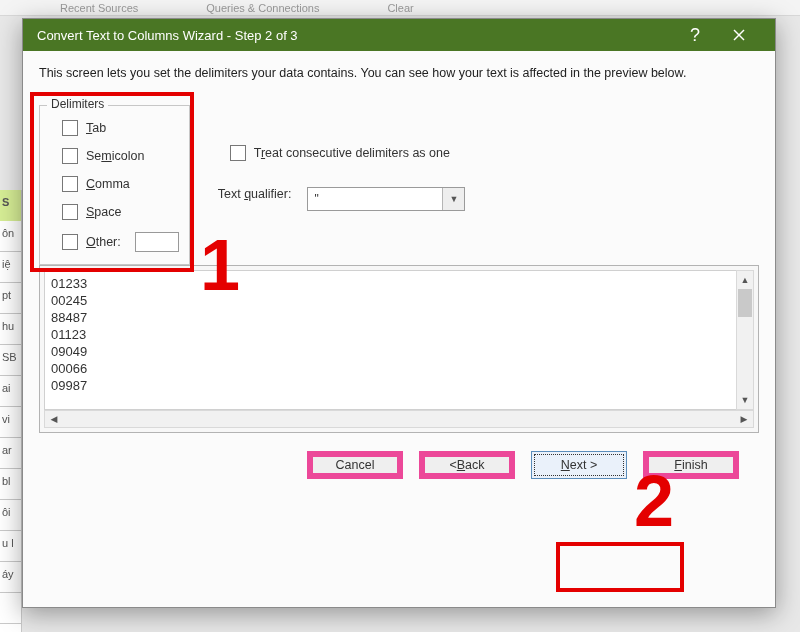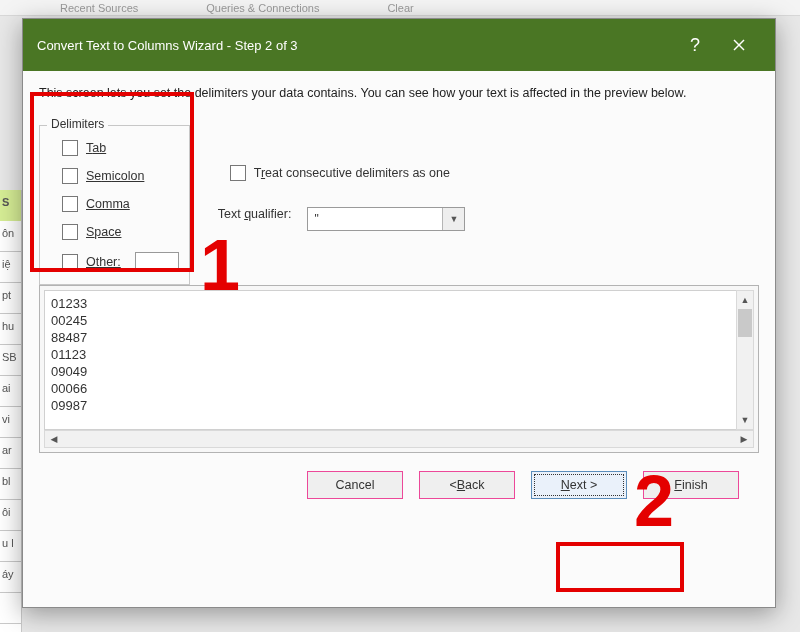--- a/index.html
+++ b/index.html
@@ -13,32 +13,32 @@
   .bg-cells { position: absolute; left: 0; top: 190px; width: 22px; bottom: 0;
               background: repeating-linear-gradient(to bottom,
                  #fff 0, #fff 30px, #c9c9c9 30px, #c9c9c9 31px);
               border-right:1px solid #c9c9c9; }
   .bg-cells div { height:31px; font-size:11px; padding:6px 2px 0 2px; white-space:nowrap; overflow:hidden; color:#555;}
   .bg-cells .hdr { background:#d6ed95; font-weight:bold; }
 
   .dialog { position: absolute; left: 22px; top: 18px; width: 754px; height: 590px;
             background: #fbfbfb; border: 1px solid #8a8a8a;
             box-shadow: 0 6px 24px rgba(0,0,0,.35); }
-  .titlebar { height: 52px; background: #4a7624; color: #fff; display:flex;
+  .titlebar { height: 32px; background: #4a7624; color: #fff; display:flex;
               align-items:center; padding: 0 14px; font-size: 13px; }
   .titlebar .title { flex:1; }
   .titlebar .tb-btn { width: 44px; height:36px; display:flex; align-items:center; justify-content:center; cursor:pointer; }
   .titlebar .help { font-size:18px; font-weight:300; }
   .titlebar .close svg { width:12px; height:12px; stroke:#fff; stroke-width:1.4; }
 
   .content { padding: 14px 16px 0 16px; color:#333; }
   .desc { font-size:12.5px; line-height:1.4; margin-bottom:14px; color:#222; }
 
   .upper-row { display:flex; align-items:flex-start; gap:28px; }
-  .delim-group { border:1px solid #c7c7c7; width:148px; padding:2px 10px 12px 10px; position:relative; margin-top:8px;text-decoration:underline; }
+  .delim-group { border:1px solid #c7c7c7; width:148px; padding:2px 10px 12px 10px; position:relative; margin-top:8px; }
   .delim-group .legend { font-size:12px; position:absolute; top:-9px; left:7px; background:#fbfbfb; padding:0 4px; color:#333;}
   .chk-row { display:flex; align-items:center; gap:8px; margin-top:12px; font-size:12.5px; cursor:pointer;margin-left:12px; }
   .chk { width:16px; height:16px; border:1px solid #777; background:#fff; }
   .chk-row .lbl .mn { text-decoration:underline; }
   .other-input { width:44px; height:20px; border:1px solid #999; margin-left:6px; font-size:12px; padding:2px;}
 
   .right-opts { padding-top:36px; }
   .qual-row { display:flex; align-items:flex-start; gap:16px; margin-top:26px; font-size:12.5px;}
   .qual-select { position:relative; width:158px; height:24px; border:1px solid #9a9a9a;
                  background:#fff; display:flex; align-items:center;}
@@ -58,21 +58,21 @@
              border:1px solid #d9d9d9; display:flex; flex-direction:column; }
   .vscroll .up,.vscroll .dn { height:18px; display:flex; align-items:center; justify-content:center; font-size:9px; color:#555; cursor:pointer;}
   .vscroll .track { flex:1; position:relative; }
   .vscroll .thumb { position:absolute; left:1px; right:1px; top:0; height:28px; background:#c9c9c9;}
   .hscroll { height:18px; margin:0 4px 4px 4px; background:#f1f1f1;
              border:1px solid #d9d9d9; display:flex; }
   .hscroll .lf,.hscroll .rt { width:18px; display:flex; align-items:center; justify-content:center; font-size:9px; color:#555; cursor:pointer;}
   .hscroll .track { flex:1; }
 
   .footer { display:flex; justify-content:flex-end; gap:16px; padding:18px 20px; }
-  .btn { min-width:96px; height:28px; border:1px solid #ec4899; background:#efefef;
+  .btn { min-width:96px; height:28px; border:6px solid #ec4899; background:#efefef;
          font-size:12.5px; display:flex; align-items:center; justify-content:center; cursor:pointer; }
   .btn .mn { text-decoration:underline; }
   .btn.next { border:1px solid #5b8dbb; outline:1px dotted #333; outline-offset:-4px; background:#eaf1fa; }
 
   
   .callout { position:absolute; border:4px solid #e40000; pointer-events:none; }
   .callout.c1 { left:30px; top:92px; width:164px; height:180px; }
   .callout.c2 { left:556px; top:542px; width:128px; height:50px; }
   .big-num { position:absolute; color:#e40000; font-size:72px; font-weight:700; pointer-events:none; font-family:Arial,sans-serif;}
   .big-num.n1 { left:200px; top:224px; }

